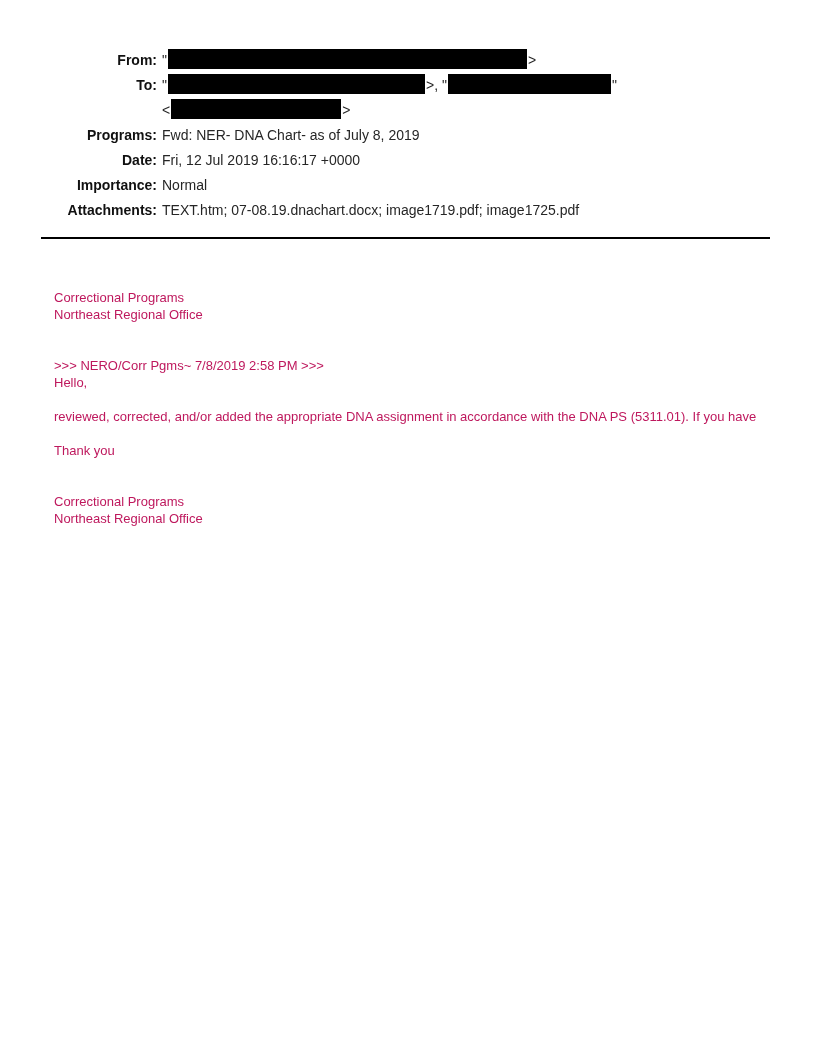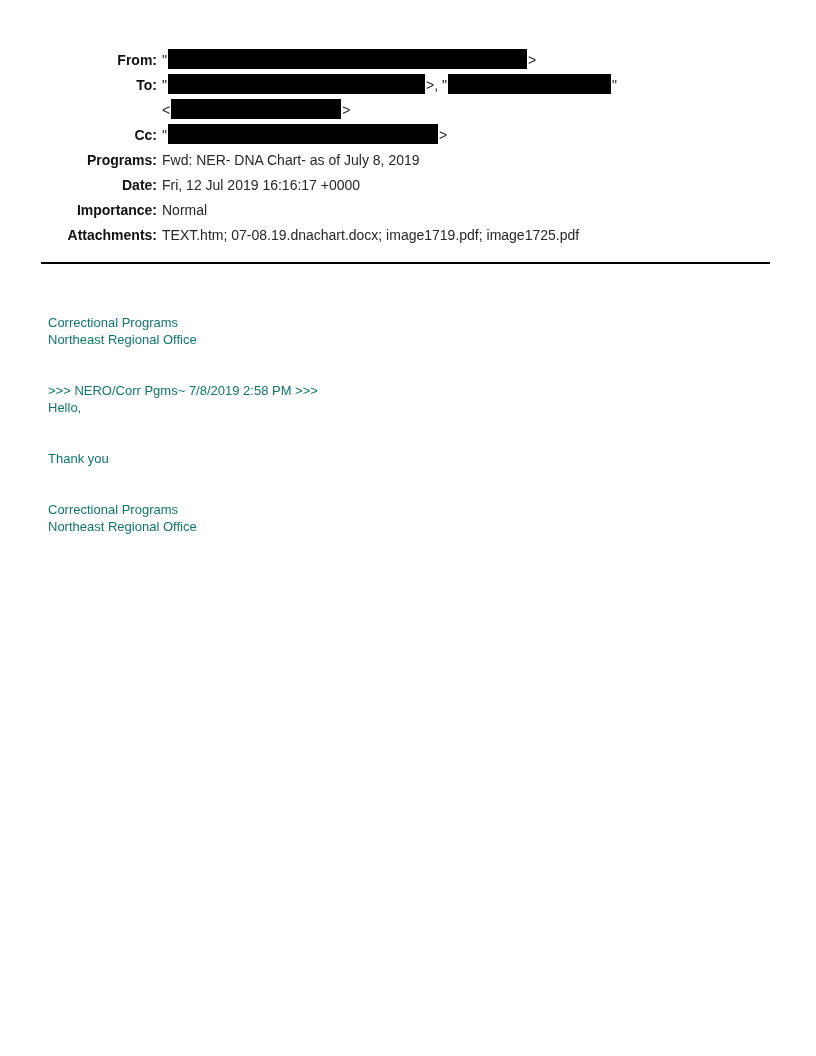--- a/index.html
+++ b/index.html
@@ -48,22 +48,22 @@
     margin: 0 1px;
   }
   .divider {
     border: none;
     border-top: 2px solid #000000;
     width: 729px;
     margin: 14px 0 0 1px;
   }
   .emailbody {
     margin-top: 50px;
-    margin-left: 8px;
-    color: #0f766e;
+    margin-left: 14px;
+    color: #be185d;
     font-size: 13px;
   }
   .emailbody .line {
     line-height: 17px;
     min-height: 17px;
     white-space: pre-wrap;
   }
 </style>
 </head>
 <body>
@@ -75,24 +75,20 @@
           <td class="lbl">From:</td>
           <td class="val"><span>"</span><span class="redaction" style="width: 359px; background: rgb(0, 0, 0);"></span><span>&gt;</span></td>
         </tr>
         <tr>
           <td class="lbl">To:</td>
           <td class="val"><span>"</span><span class="redaction" style="width: 257px; background: rgb(0, 0, 0);"></span><span>&gt;, "</span><span class="redaction" style="width: 163px; background: rgb(0, 0, 0);"></span><span>"</span></td>
         </tr>
         <tr>
           <td class="lbl"></td>
           <td class="val"><span>&lt;</span><span class="redaction" style="width: 170px; background: rgb(0, 0, 0);"></span><span>&gt;</span></td>
-        </tr>
-        <tr>
-          <td class="lbl">Cc:</td>
-          <td class="val"><span>"</span><span class="redaction" style="width: 270px; background: rgb(0, 0, 0);"></span><span>&gt;</span></td>
         </tr>
         <tr>
           <td class="lbl">Programs:</td>
           <td class="val"><span>Fwd: NER- DNA Chart- as of July 8, 2019</span></td>
         </tr>
         <tr>
           <td class="lbl">Date:</td>
           <td class="val"><span>Fri, 12 Jul 2019 16:16:17 +0000</span></td>
         </tr>
         <tr>
@@ -107,20 +103,21 @@
   </table>
   <hr class="divider">
   <div class="emailbody">
       <div class="line">Correctional Programs</div>
       <div class="line">Northeast Regional Office</div>
       <div class="line">&nbsp;</div>
       <div class="line">&nbsp;</div>
       <div class="line">&gt;&gt;&gt; NERO/Corr Pgms~ 7/8/2019 2:58 PM &gt;&gt;&gt;</div>
       <div class="line">Hello,</div>
       <div class="line">&nbsp;</div>
+      <div class="line">reviewed, corrected, and/or added the appropriate DNA assignment in accordance with the DNA PS (5311.01). If you have</div>
       <div class="line">&nbsp;</div>
       <div class="line">Thank you</div>
       <div class="line">&nbsp;</div>
       <div class="line">&nbsp;</div>
       <div class="line">Correctional Programs</div>
       <div class="line">Northeast Regional Office</div>
     </div>
 </div>
 
 </body></html>

